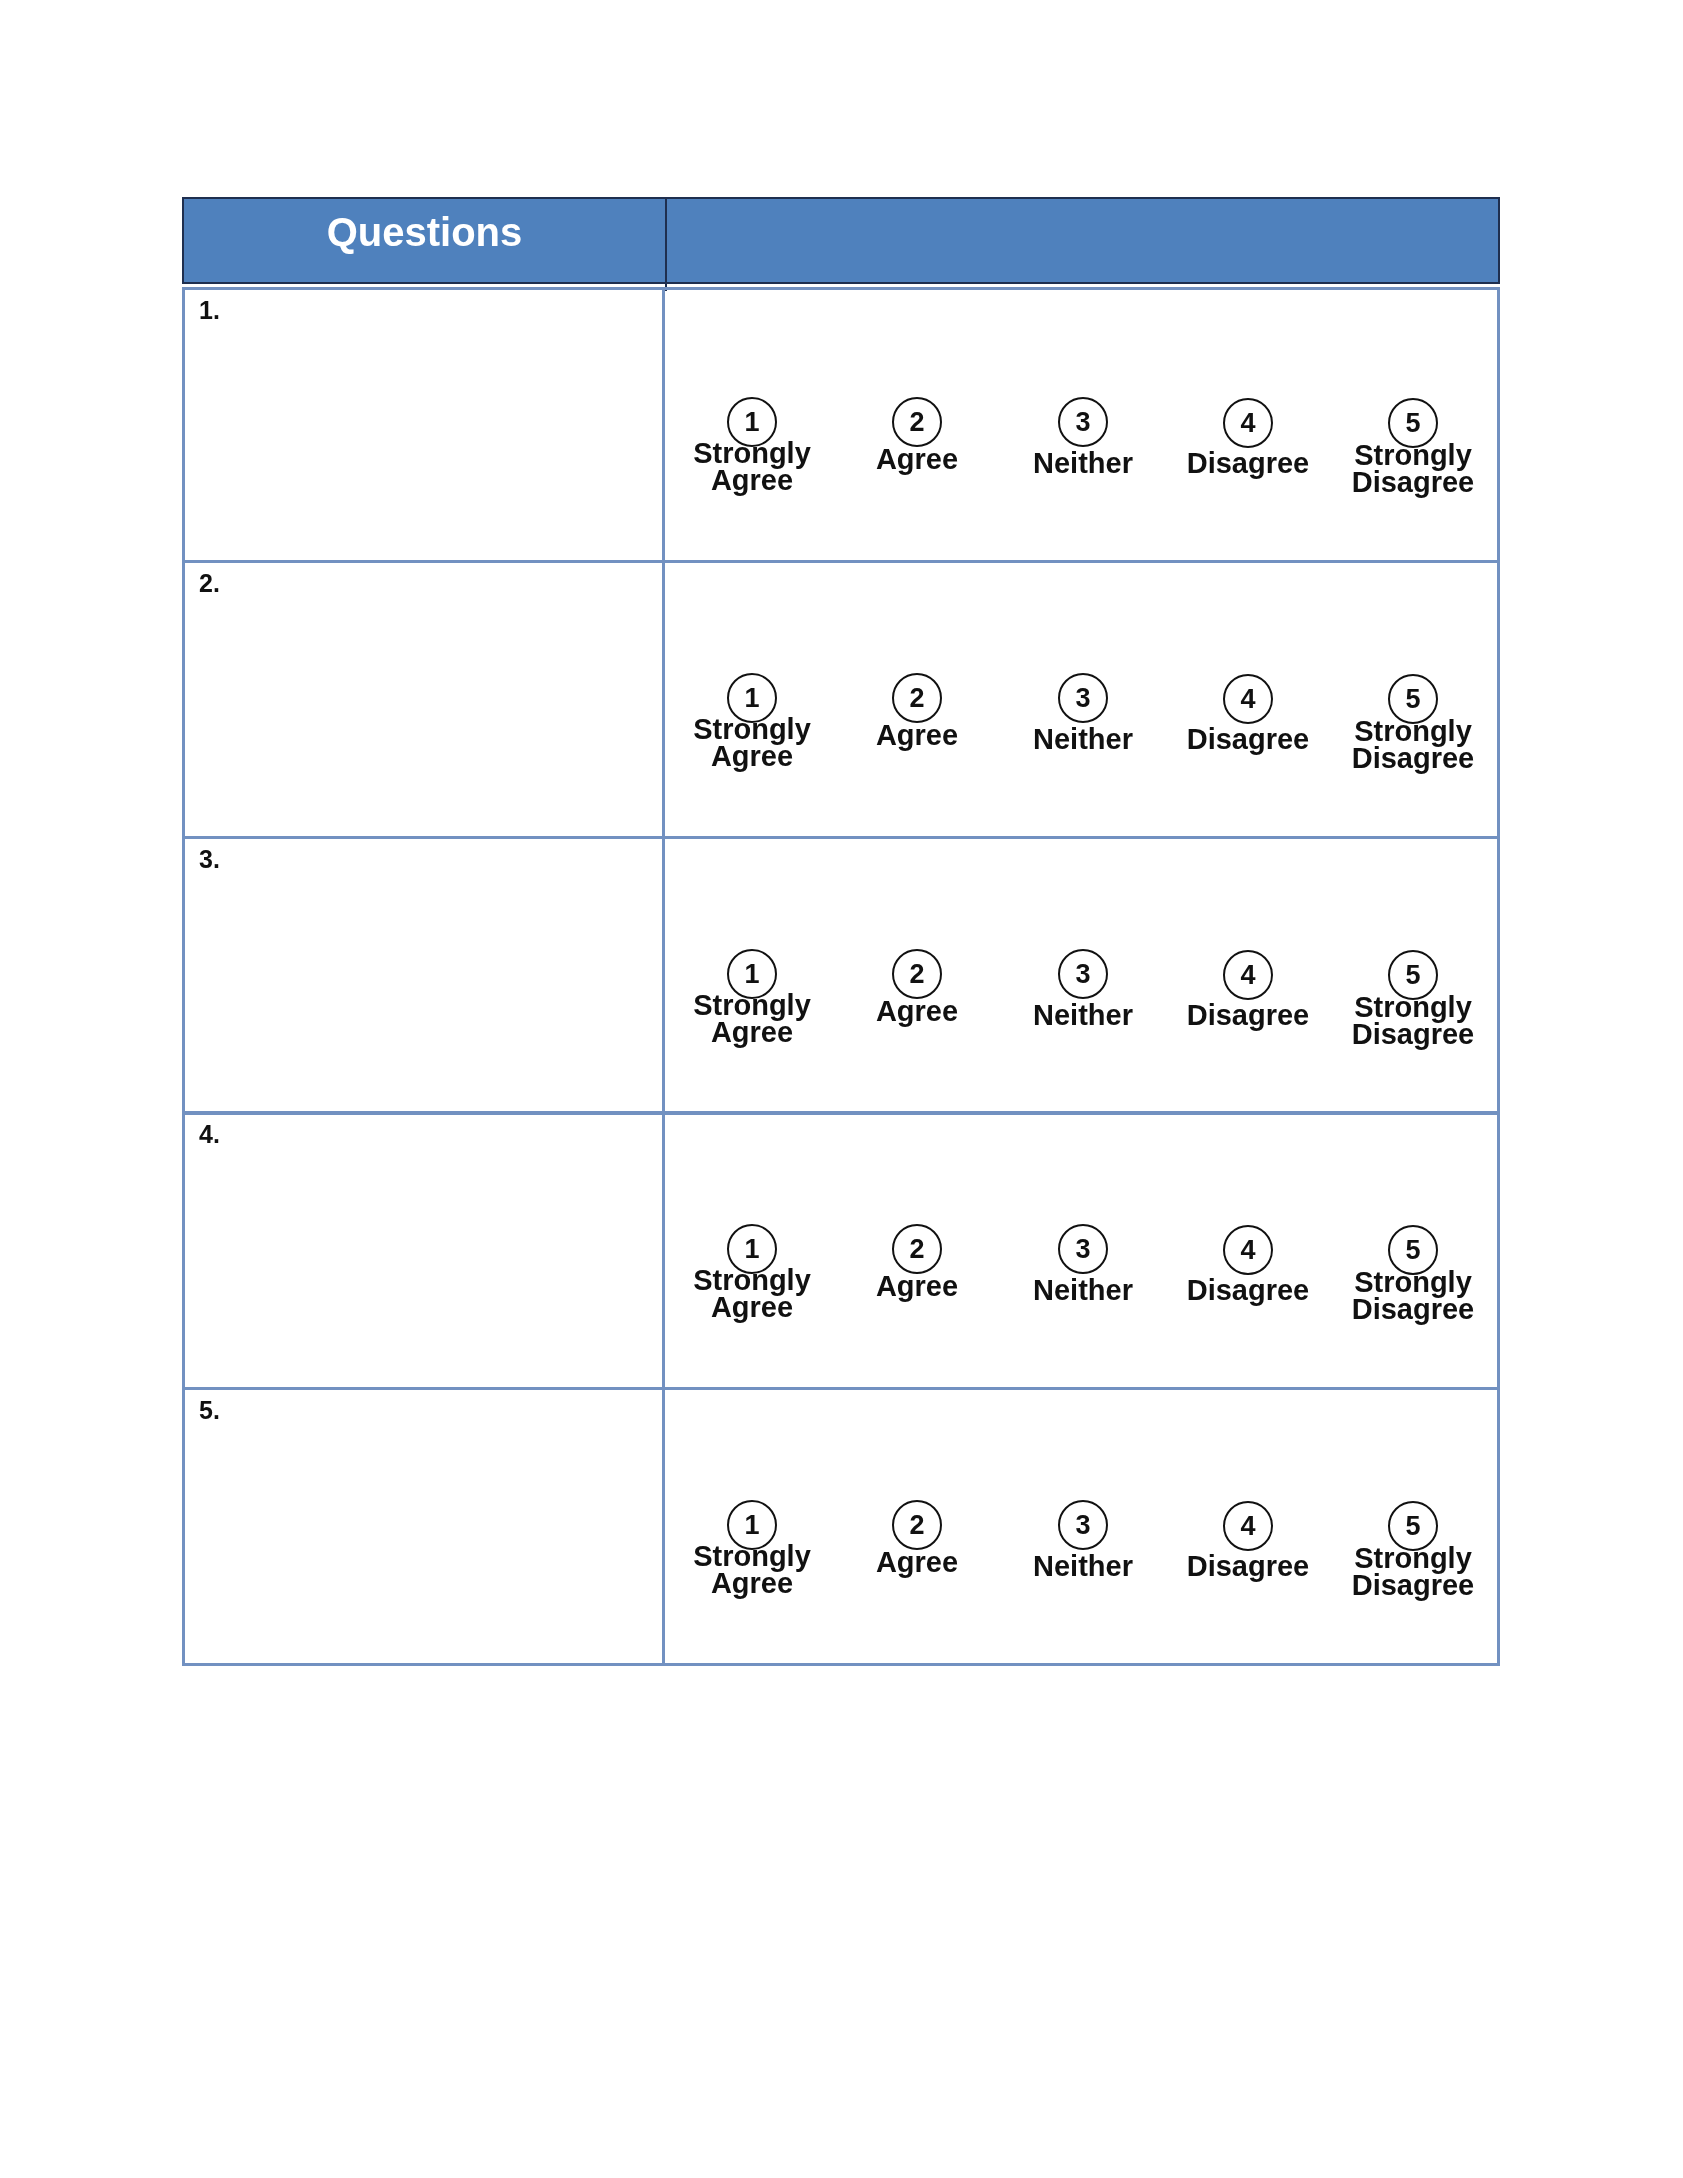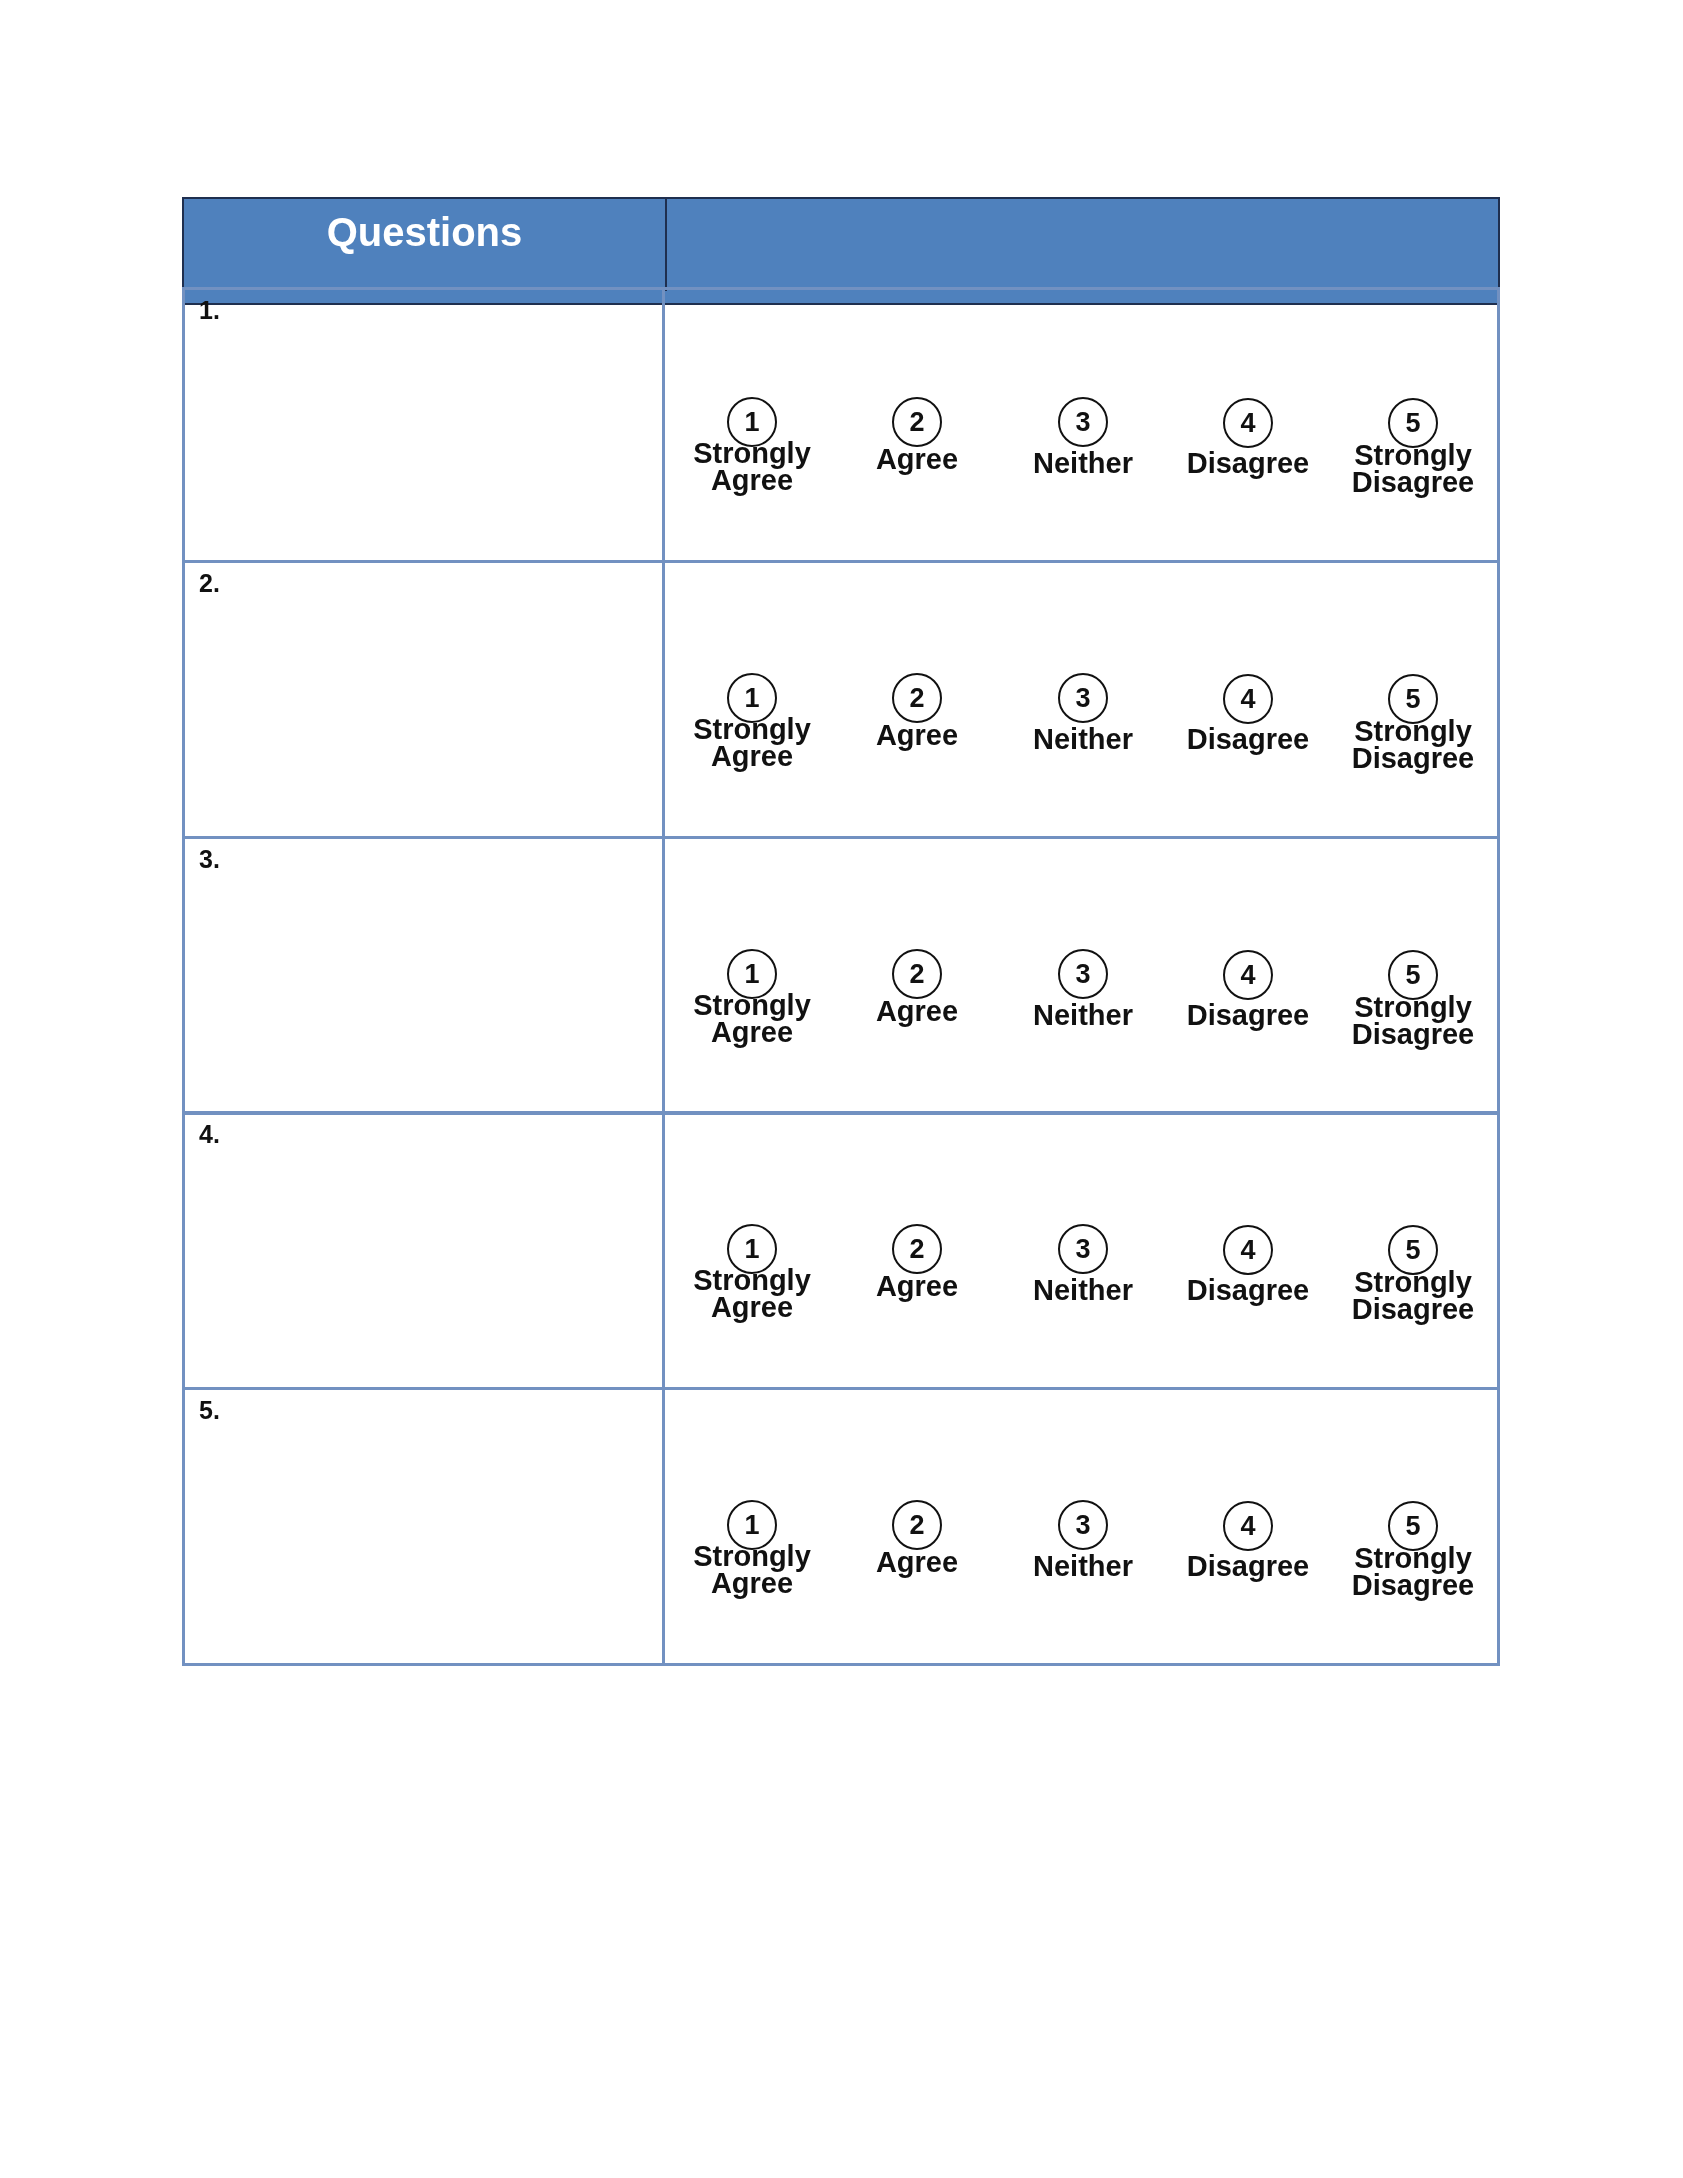--- a/index.html
+++ b/index.html
@@ -6,21 +6,21 @@
   body {
     width: 1683px; height: 2178px; background: #ffffff; position: relative;
     font-family: "Liberation Sans", "DejaVu Sans", sans-serif; color: #111;
     overflow: hidden;
   }
   .table {
     position: absolute; left: 182px; top: 197px; width: 1318px; height: 1470px;
     box-sizing: border-box;
   }
   .header {
-    position: absolute; left: 0; top: 0; width: 1318px; height: 108px;
+    position: absolute; left: 0; top: 0; width: 1318px; height: 87px;
     background: #4F81BD; border: 2px solid #1f2f4f; box-sizing: border-box;
   }
   .header-divider {
     position: absolute; left: 481px; top: 0; width: 2px; height: 92px; background: #1f2f4f;
   }
   .header-title {
     position: absolute; left: 0; top: 0; width: 481px; height: 92px;
     box-sizing: border-box; padding-top: 6px; text-align: center;
     color: #ffffff; font-size: 40px; font-weight: bold; line-height: 55px;
     padding-left: 0px;

